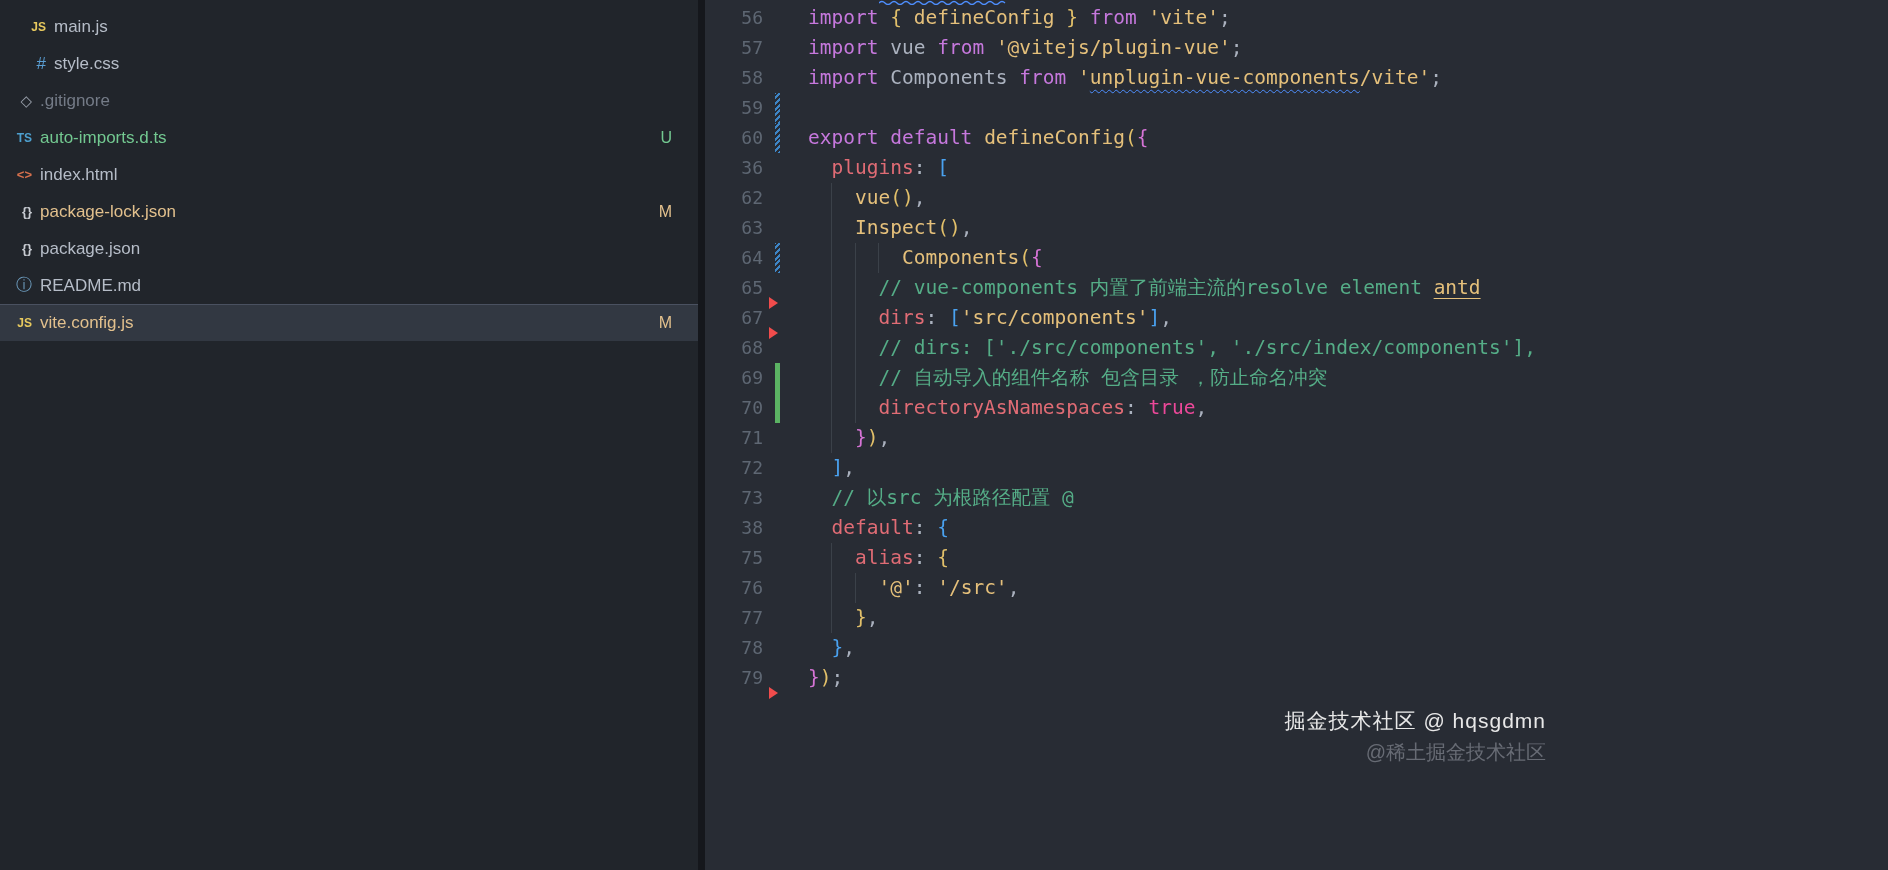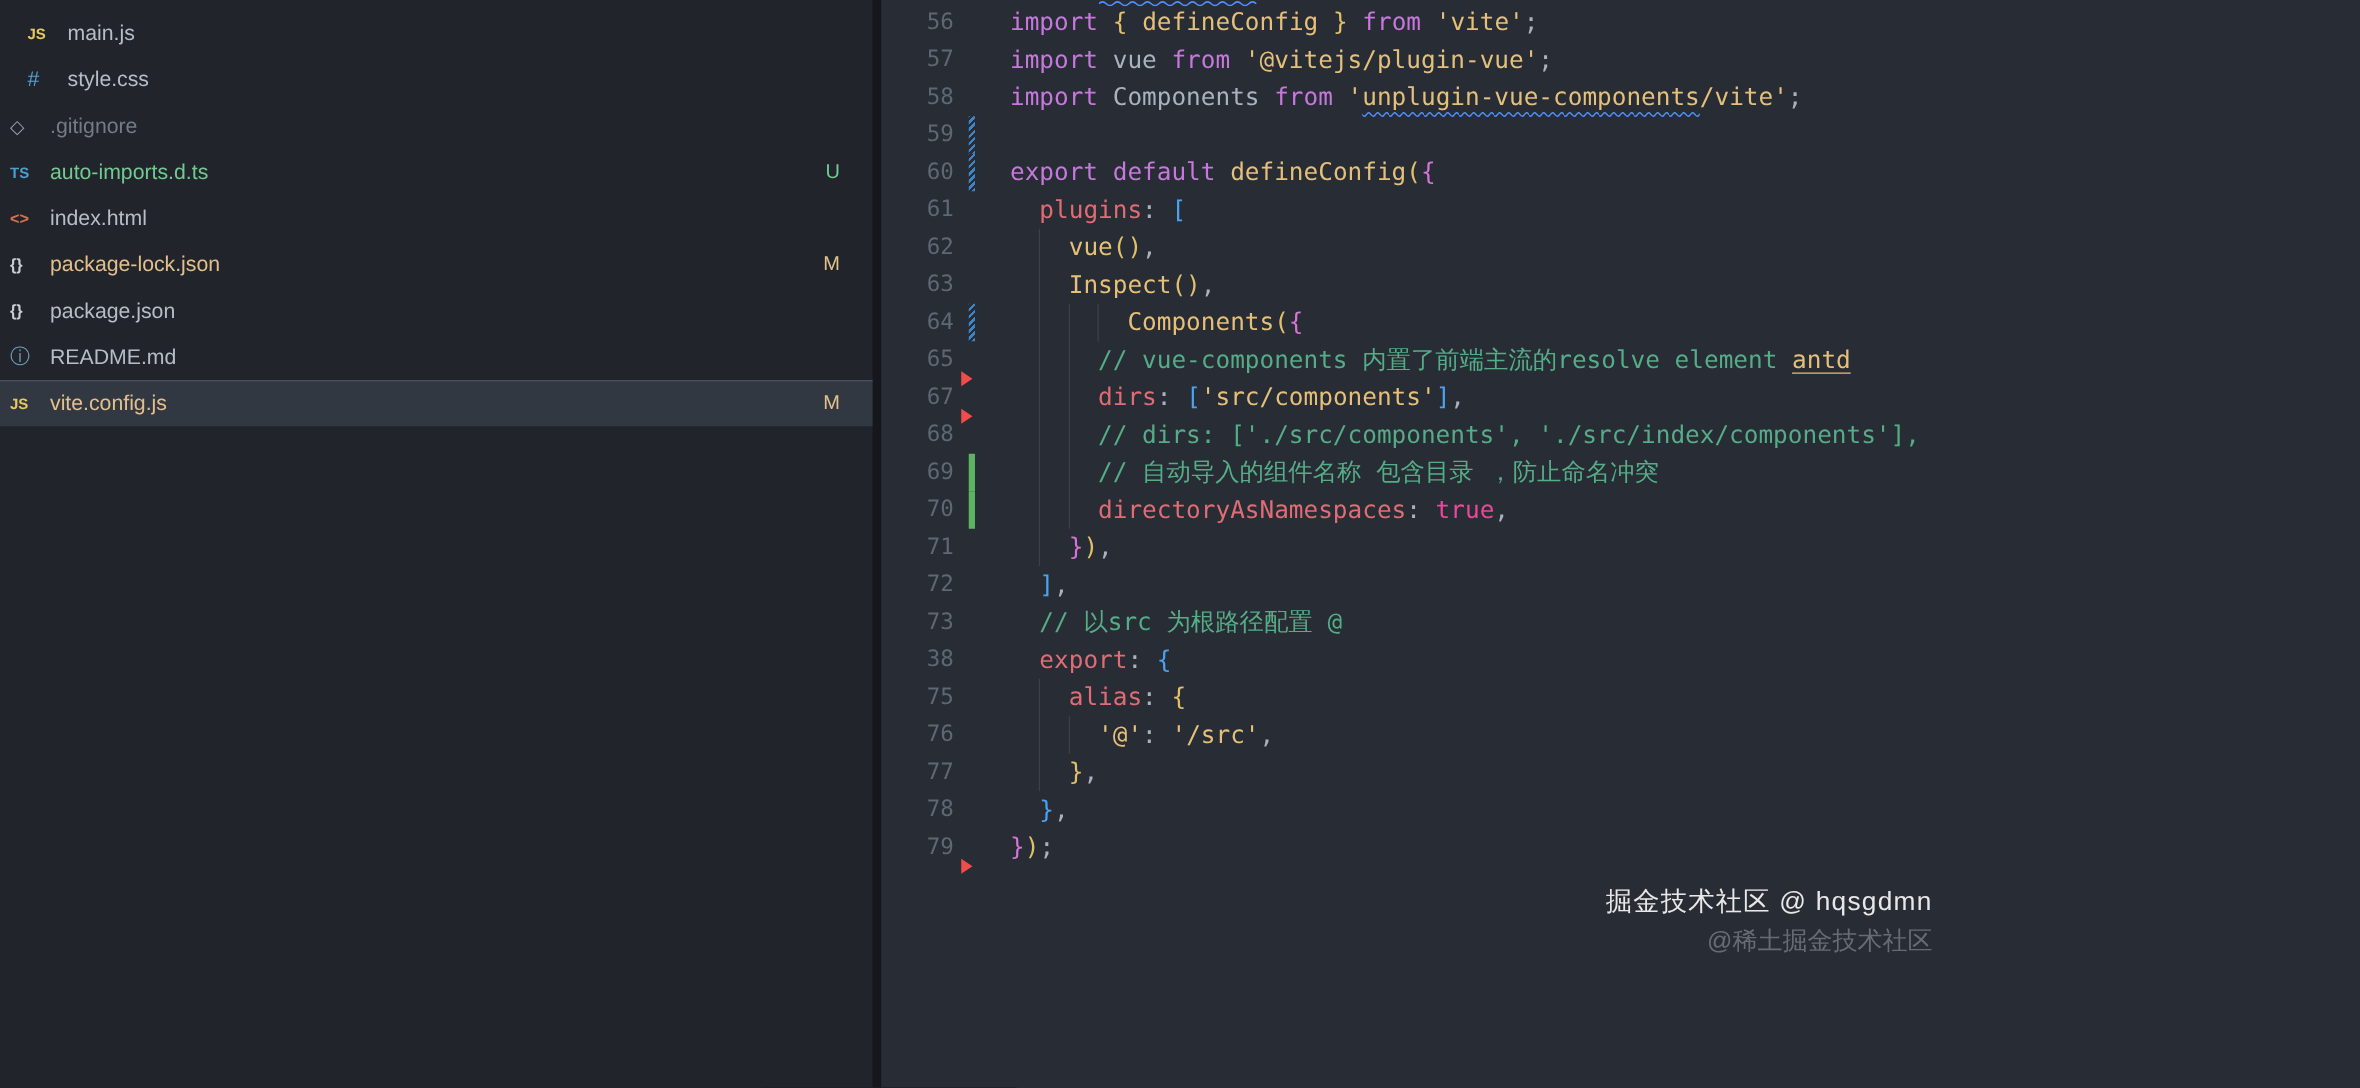--- a/index.html
+++ b/index.html
@@ -4,21 +4,21 @@
 <style>
   html,body{margin:0;padding:0;background:#1a1d22;}
   body{width:1888px;height:870px;overflow:hidden;font-family:"Liberation Sans","DejaVu Sans",sans-serif;}
   .app{display:flex;width:1888px;height:870px;}
 
   
   .sidebar{width:698px;flex:none;background:#21252b;padding-top:8px;box-sizing:border-box;position:relative;}
   .sep{width:7px;flex:none;background:#15171c;}
   .file-row{height:37px;display:flex;align-items:center;padding-left:8px;box-sizing:border-box;cursor:pointer;position:relative;}
   .file-row.selected{background:#323842;box-shadow:inset 0 1px 0 #4a5160;}
-  .ficon{width:24px;flex:none;text-align:left;font-weight:bold;margin-right:8px;font-size:12px;letter-spacing:0;}
+  .ficon{width:24px;flex:none;text-align:right;font-weight:bold;margin-right:8px;font-size:12px;letter-spacing:0;}
   .ficon-js{color:#e7c95e;}
   .ficon-css{color:#5a9fd4;font-size:17px;font-weight:normal;}
   .ficon-git{color:#99a0ab;font-size:15px;font-weight:normal;}
   .ficon-ts{color:#4d9fce;}
   .ficon-html{color:#d8714d;font-size:13px;}
   .ficon-json{color:#c9cdd4;font-size:13px;}
   .ficon-md{color:#6d9cbe;font-size:16px;font-weight:normal;}
   .flabel{font-size:17px;color:#b6bdc8;white-space:nowrap;}
   .flabel.state-ignored{color:#747b87;}
   .flabel.state-untracked{color:#73c991;}
@@ -114,33 +114,33 @@
   <main class="editor">
     <svg class="squiggle-top" width="132" height="5" viewBox="0 0 132 5">
       <path d="M0 3 q3 -3 6 0 t6 0 t6 0 t6 0 t6 0 t6 0 t6 0 t6 0 t6 0 t6 0 t6 0 t6 0 t6 0 t6 0 t6 0 t6 0 t6 0 t6 0 t6 0 t6 0 t6 0" stroke="#4e8fff" stroke-width="1.3" fill="none"></path>
     </svg>
     <div id="code-lines" class="code-area">
         <div class="cline"><span class="lnum">56</span><span class="ccode"><span class="tk-kw">import</span><span class="tk-plain"> </span><span class="tk-b1">{</span><span class="tk-plain"> </span><span class="tk-fn">defineConfig</span><span class="tk-plain"> </span><span class="tk-b1">}</span><span class="tk-plain"> </span><span class="tk-kw">from</span><span class="tk-plain"> </span><span class="tk-str">'vite'</span><span class="tk-plain">;</span></span></div>
         <div class="cline"><span class="lnum">57</span><span class="ccode"><span class="tk-kw">import</span><span class="tk-plain"> vue </span><span class="tk-kw">from</span><span class="tk-plain"> </span><span class="tk-str">'@vitejs/plugin-vue'</span><span class="tk-plain">;</span></span></div>
         <div class="cline"><span class="lnum">58</span><span class="ccode"><span class="tk-kw">import</span><span class="tk-plain"> Components </span><span class="tk-kw">from</span><span class="tk-plain"> </span><span class="tk-str">'</span><span class="tk-strw">unplugin-vue-components</span><span class="tk-str">/vite'</span><span class="tk-plain">;</span></span></div>
         <div class="cline"><span class="lnum">59</span><span class="deco deco-mod"></span><span class="ccode"></span></div>
         <div class="cline"><span class="lnum">60</span><span class="deco deco-mod"></span><span class="ccode"><span class="tk-kw">export default</span><span class="tk-plain"> </span><span class="tk-fn">defineConfig</span><span class="tk-b1">(</span><span class="tk-b2">{</span></span></div>
-        <div class="cline"><span class="lnum">61</span><span class="ccode"><span class="tk-plain">  </span><span class="tk-prop">plugins</span><span class="tk-plain">: </span><span class="tk-b3">[</span></span></div>
+        <div class="cline"><span class="lnum">36</span><span class="ccode"><span class="tk-plain">  </span><span class="tk-prop">plugins</span><span class="tk-plain">: </span><span class="tk-b3">[</span></span></div>
         <div class="cline"><span class="lnum">62</span><span class="ccode"><span class="iguide" style="left: 2ch;"></span><span class="tk-plain">    </span><span class="tk-fn">vue</span><span class="tk-b1">()</span><span class="tk-plain">,</span></span></div>
         <div class="cline"><span class="lnum">63</span><span class="ccode"><span class="iguide" style="left: 2ch;"></span><span class="tk-plain">    </span><span class="tk-fn">Inspect</span><span class="tk-b1">()</span><span class="tk-plain">,</span></span></div>
         <div class="cline"><span class="lnum">64</span><span class="deco deco-mod"></span><span class="ccode"><span class="iguide" style="left: 2ch;"></span><span class="iguide" style="left: 4ch;"></span><span class="iguide" style="left: 6ch;"></span><span class="tk-plain">        </span><span class="tk-fn">Components</span><span class="tk-b1">(</span><span class="tk-b2">{</span></span></div>
         <div class="cline"><span class="lnum">65</span><span class="deco deco-del"></span><span class="ccode"><span class="iguide" style="left: 2ch;"></span><span class="iguide" style="left: 4ch;"></span><span class="tk-plain">      </span><span class="tk-cmt">// vue-components 内置了前端主流的resolve element </span><span class="tk-cmtl">antd</span></span></div>
         <div class="cline"><span class="lnum">67</span><span class="deco deco-del"></span><span class="ccode"><span class="iguide" style="left: 2ch;"></span><span class="iguide" style="left: 4ch;"></span><span class="tk-plain">      </span><span class="tk-prop">dirs</span><span class="tk-plain">: </span><span class="tk-b3">[</span><span class="tk-str">'src/components'</span><span class="tk-b3">]</span><span class="tk-plain">,</span></span></div>
         <div class="cline"><span class="lnum">68</span><span class="ccode"><span class="iguide" style="left: 2ch;"></span><span class="iguide" style="left: 4ch;"></span><span class="tk-plain">      </span><span class="tk-cmt">// dirs: ['./src/components', './src/index/components'],</span></span></div>
         <div class="cline"><span class="lnum">69</span><span class="deco deco-add"></span><span class="ccode"><span class="iguide" style="left: 2ch;"></span><span class="iguide" style="left: 4ch;"></span><span class="tk-plain">      </span><span class="tk-cmt">// 自动导入的组件名称 包含目录 ，防止命名冲突</span></span></div>
         <div class="cline"><span class="lnum">70</span><span class="deco deco-add"></span><span class="ccode"><span class="iguide" style="left: 2ch;"></span><span class="iguide" style="left: 4ch;"></span><span class="tk-plain">      </span><span class="tk-prop">directoryAsNamespaces</span><span class="tk-plain">: </span><span class="tk-bool">true</span><span class="tk-plain">,</span></span></div>
         <div class="cline"><span class="lnum">71</span><span class="ccode"><span class="iguide" style="left: 2ch;"></span><span class="tk-plain">    </span><span class="tk-b2">}</span><span class="tk-b1">)</span><span class="tk-plain">,</span></span></div>
         <div class="cline"><span class="lnum">72</span><span class="ccode"><span class="tk-plain">  </span><span class="tk-b3">]</span><span class="tk-plain">,</span></span></div>
         <div class="cline"><span class="lnum">73</span><span class="ccode"><span class="tk-plain">  </span><span class="tk-cmt">// 以src 为根路径配置 @</span></span></div>
-        <div class="cline"><span class="lnum">38</span><span class="ccode"><span class="tk-plain">  </span><span class="tk-prop">export</span><span class="tk-plain">: </span><span class="tk-b3">{</span></span></div>
+        <div class="cline"><span class="lnum">38</span><span class="ccode"><span class="tk-plain">  </span><span class="tk-prop">default</span><span class="tk-plain">: </span><span class="tk-b3">{</span></span></div>
         <div class="cline"><span class="lnum">75</span><span class="ccode"><span class="iguide" style="left: 2ch;"></span><span class="tk-plain">    </span><span class="tk-prop">alias</span><span class="tk-plain">: </span><span class="tk-b1">{</span></span></div>
         <div class="cline"><span class="lnum">76</span><span class="ccode"><span class="iguide" style="left: 2ch;"></span><span class="iguide" style="left: 4ch;"></span><span class="tk-plain">      </span><span class="tk-str">'@'</span><span class="tk-plain">: </span><span class="tk-str">'/src'</span><span class="tk-plain">,</span></span></div>
         <div class="cline"><span class="lnum">77</span><span class="ccode"><span class="iguide" style="left: 2ch;"></span><span class="tk-plain">    </span><span class="tk-b1">}</span><span class="tk-plain">,</span></span></div>
         <div class="cline"><span class="lnum">78</span><span class="ccode"><span class="tk-plain">  </span><span class="tk-b3">}</span><span class="tk-plain">,</span></span></div>
         <div class="cline"><span class="lnum">79</span><span class="deco deco-del"></span><span class="ccode"><span class="tk-b2">}</span><span class="tk-b1">)</span><span class="tk-plain">;</span></span></div>
       </div>
     <div class="watermark">
       <div class="wm-main">掘金技术社区 @ hqsgdmn</div>
       <div class="wm-sub">@稀土掘金技术社区</div>
     </div>

